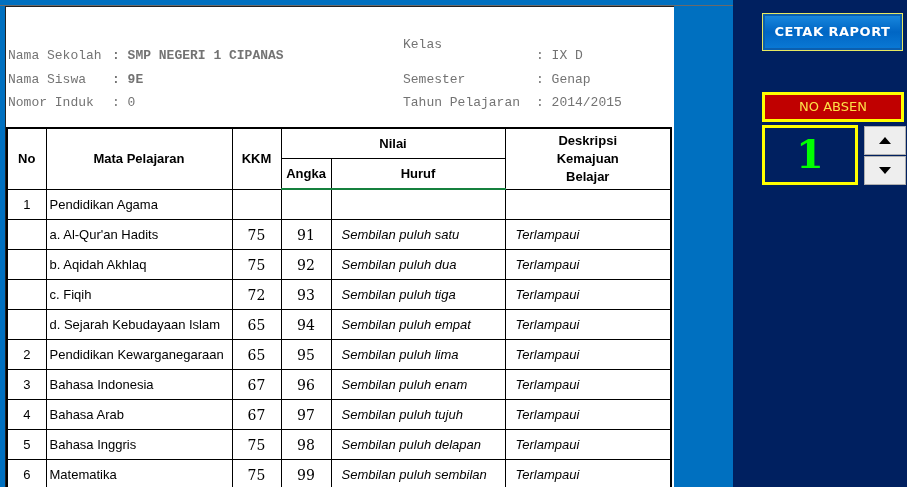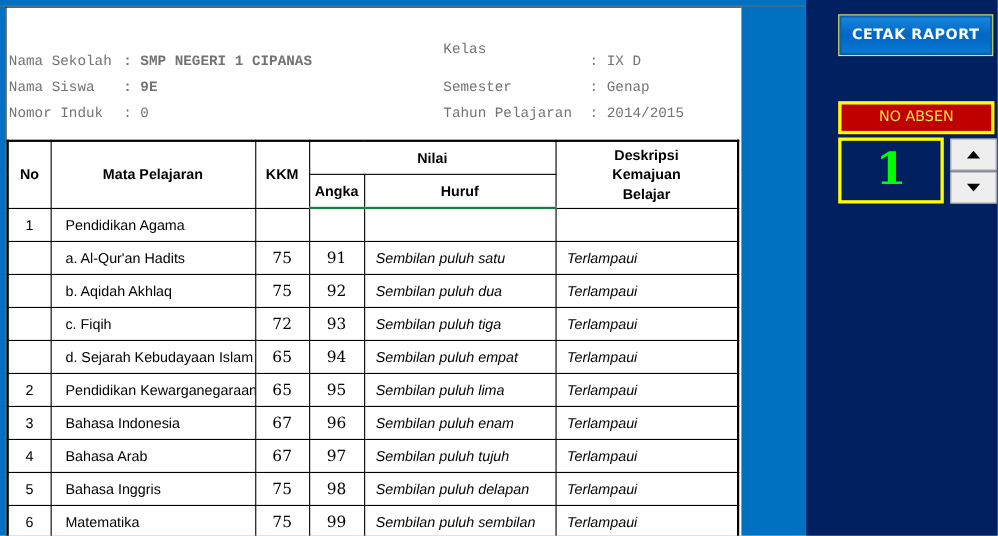--- a/index.html
+++ b/index.html
@@ -7,21 +7,21 @@
   .navy { position:absolute; left:733px; top:0; width:174px; height:487px; background:#002060; }
   .topline { position:absolute; left:0; top:5px; width:907px; height:1px; background:#6a6a6a; }
   .sheet { position:absolute; left:5px; top:6px; width:668px; height:481px; background:#fff; border-top:1px solid #222; border-left:1px solid #222; }
   .title { position:absolute; left:0; width:668px; top:13px; text-align:center; font-weight:bold; font-size:16.5px; color:#000; }
   .info { position:absolute; font-size:13px; color:#737373;font-family:Liberation Mono, monospace; }
   .info.b { font-weight:bold; }
   table { position:absolute; left:0; top:120px; border-collapse:collapse; table-layout:fixed; font-size:13px; }
   td, th { border:1px solid #000; padding:0; height:29px; color:#000; }
   th { font-weight:bold; font-size:13px; }
   .num { text-align:center; }
-  .subj { padding-left:13px; white-space:nowrap; overflow:hidden; }
+  .subj { padding-left:3px; white-space:nowrap; overflow:hidden; }
   .serifnum { text-align:center; font-family:"DejaVu Serif", serif; font-size:14px; }
   .it { font-style:italic; padding-left:10px; white-space:nowrap; }
   thead tr:last-child th { border-bottom:2px solid #15803d; }
   .btn-cetak { position:absolute; left:762px; top:13px; width:141px; height:38px; box-sizing:border-box; border:1px solid #e8e860; background:linear-gradient(#1a8ae0,#0066c4 50%,#0b7ad6); box-shadow: inset 0 0 0 2px #0a5fb0; color:#fff; font-weight:bold; font-size:13px; text-align:center; line-height:36px; letter-spacing:0.5px; cursor:pointer; font-family:"DejaVu Sans", sans-serif; }
   .no-absen { position:absolute; left:762px; top:92px; width:142px; height:30px; box-sizing:border-box; background:#C00000; border:3px solid #ffff00; color:#fde047; font-size:13px; text-align:center; line-height:24px; font-family:"DejaVu Sans", sans-serif; }
   .absen-box { position:absolute; left:762px; top:125px; width:96px; height:60px; box-sizing:border-box; border:3px solid #ffff00; background:#002060; color:#00ff00; text-align:center; font-family:"DejaVu Serif", serif; font-weight:bold; font-size:40px; line-height:52px; }
   .spin { position:absolute; left:864px; top:126px; width:42px; height:60px; }
   .spin div { height:29px; box-sizing:border-box; background:#eee; border:1px solid #b0b0b0; display:flex; align-items:center; justify-content:center; cursor:pointer; }
   .tri-up { width:0; height:0; border-left:6px solid transparent; border-right:6px solid transparent; border-bottom:7px solid #000; }
   .tri-dn { width:0; height:0; border-left:6px solid transparent; border-right:6px solid transparent; border-top:7px solid #000; }

